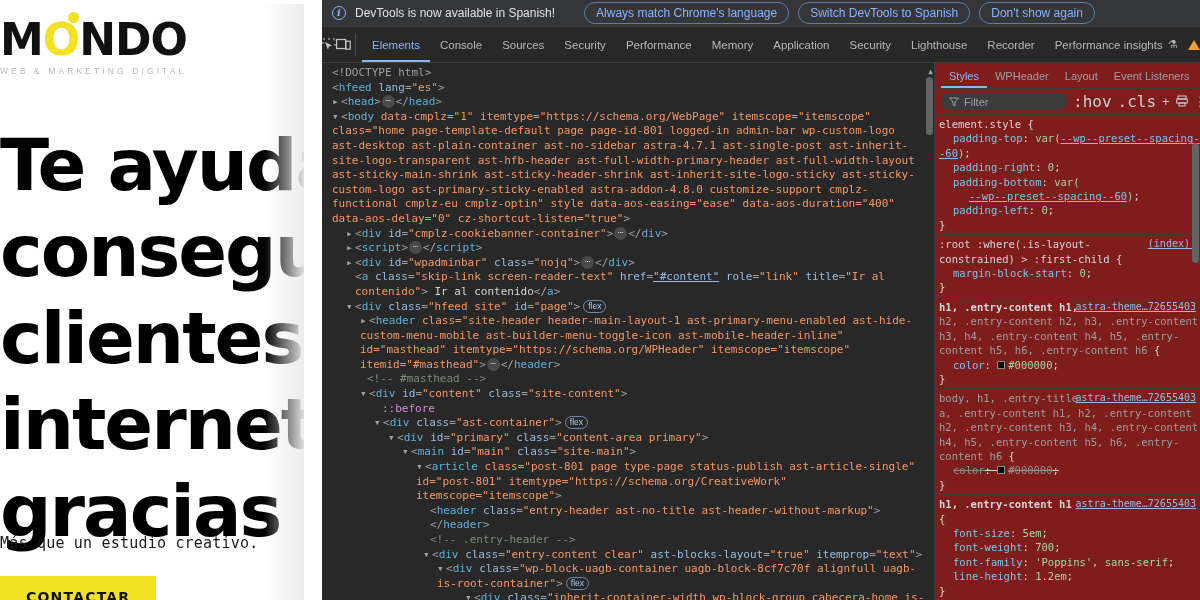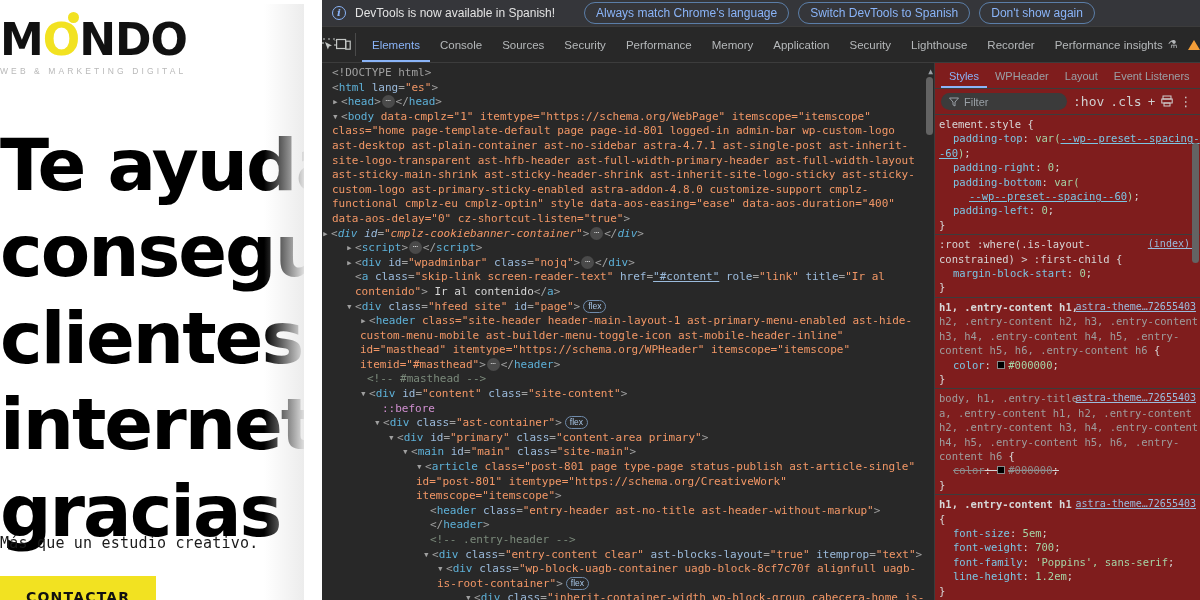--- a/index.html
+++ b/index.html
@@ -172,21 +172,21 @@
 
   .styles-toolbar {
     height:26px; display:flex; align-items:center; gap:6px;
     padding:0 6px; border-bottom:1px solid #3c3c3c;
   }
   .filter-box {
     flex:0 0 126px; height:17px; background:#3b3b3b; border-radius:9px;
     display:flex; align-items:center; gap:5px; padding:0 8px;
     font-size:11px; color:#9aa0a6; cursor:text;
   }
-  .tb-txt { font-family:"DejaVu Sans Mono", monospace; font-size:13px; color:#cfcfcf; cursor:pointer; }
+  .tb-txt { font-family:"DejaVu Sans Mono", monospace; font-size:16px; color:#cfcfcf; cursor:pointer; }
   .tb-ico { color:#cfcfcf; font-size:13px; cursor:pointer; line-height:1; }
 
   .css-list {
     font-family:"DejaVu Sans Mono", monospace;
     font-size:10.5px; line-height:14.4px; color:#d6d6d6;
     height:493px; overflow:hidden;
   }
   .rule { border-bottom:1px solid #3c3c3c; padding:2px 0 2px 4px; position:relative; }
   .sel-main { color:#d6d6d6; }
   .sel-dim  { color:#9e9e9e; }
@@ -286,32 +286,32 @@
   <div class="dt-body">
 
     <div class="dom-pane">
       <div class="dom-scroll">
 
         <span class="line" style="padding-left:10px;">
           <span class="punc">&lt;!DOCTYPE html&gt;</span>
         </span>
 
         <span class="line" style="padding-left:10px;">
-          <span class="punc">&lt;</span><span class="tagn">html</span> <span class="attrn">lang</span><span class="punc">=</span><span class="attrv">"es"</span><span class="punc">&gt;</span>
+          <span class="punc">&lt;</span><span class="tagn">hfeed</span> <span class="attrn">lang</span><span class="punc">=</span><span class="attrv">"es"</span><span class="punc">&gt;</span>
         </span>
 
         <span class="line" style="padding-left:10px;">
           <span class="arrow">▸</span><span class="punc">&lt;</span><span class="tagn">head</span><span class="punc">&gt;</span><span class="ellip">⋯</span><span class="punc">&lt;/</span><span class="tagn">head</span><span class="punc">&gt;</span>
         </span>
 
         <span class="line" style="padding-left:10px; text-indent:-0px;">
           <span class="arrow">▾</span><span class="punc">&lt;</span><span class="tagn">body</span> <span class="attrv">data-cmplz="1" itemtype="https://schema.org/WebPage" itemscope="itemscope" class="home page-template-default page page-id-801 logged-in admin-bar wp-custom-logo ast-desktop ast-plain-container ast-no-sidebar astra-4.7.1 ast-single-post ast-inherit-site-logo-transparent ast-hfb-header ast-full-width-primary-header ast-full-width-layout ast-sticky-main-shrink ast-sticky-header-shrink ast-inherit-site-logo-sticky ast-sticky-custom-logo ast-primary-sticky-enabled astra-addon-4.8.0 customize-support cmplz-functional cmplz-eu cmplz-optin" style data-aos-easing="ease" data-aos-duration="400" data-aos-delay="0" cz-shortcut-listen="true"</span><span class="punc">&gt;</span>
         </span>
 
-        <span class="line" style="font-style:italic;">
+        <span class="line" style="padding-left:24px;">
           <span class="arrow">▸</span><span class="punc">&lt;</span><span class="tagn">div</span> <span class="attrn">id</span><span class="punc">=</span><span class="attrv">"cmplz-cookiebanner-container"</span><span class="punc">&gt;</span><span class="ellip">⋯</span><span class="punc">&lt;/</span><span class="tagn">div</span><span class="punc">&gt;</span>
         </span>
 
         <span class="line" style="padding-left:24px;">
           <span class="arrow">▸</span><span class="punc">&lt;</span><span class="tagn">script</span><span class="punc">&gt;</span><span class="ellip">⋯</span><span class="punc">&lt;/</span><span class="tagn">script</span><span class="punc">&gt;</span>
         </span>
 
         <span class="line" style="padding-left:24px;">
           <span class="arrow">▸</span><span class="punc">&lt;</span><span class="tagn">div</span> <span class="attrn">id</span><span class="punc">=</span><span class="attrv">"wpadminbar"</span> <span class="attrn">class</span><span class="punc">=</span><span class="attrv">"nojq"</span><span class="punc">&gt;</span><span class="ellip">⋯</span><span class="punc">&lt;/</span><span class="tagn">div</span><span class="punc">&gt;</span>
         </span>

